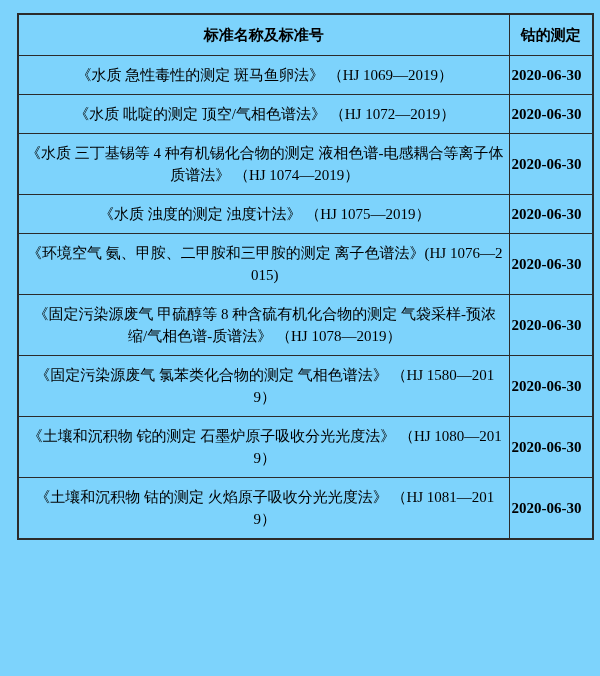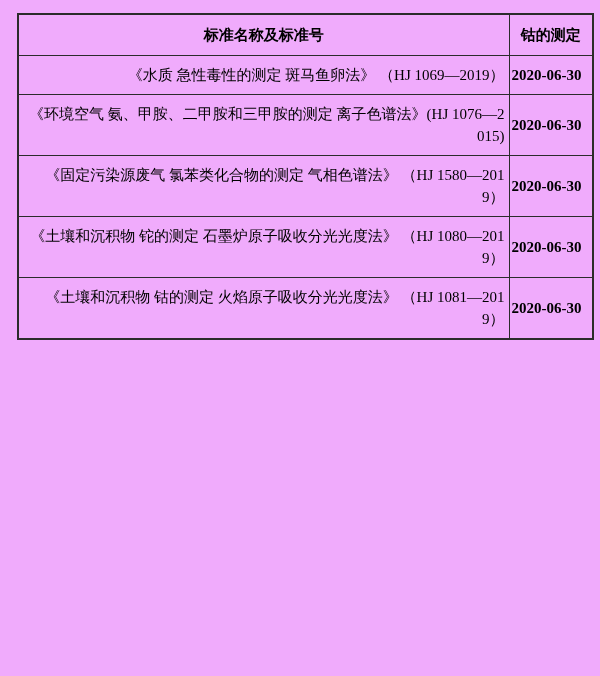--- a/index.html
+++ b/index.html
@@ -4,21 +4,21 @@
 <style>
   html, body {
     margin: 0;
     padding: 0;
     background: #ffffff;
     width: 600px;
   }
   .page {
     width: 600px;
     height: 676px;
-    background: #f0abfc;
+    background: #7dd3fc;
     box-sizing: border-box;
     font-family: "Liberation Serif", "DejaVu Serif", serif;
     color: #000000;
     overflow: hidden;
   }
   table.standards {
     border-collapse: collapse;
     table-layout: fixed;
     margin: 13px 0 0 17px;
     width: 575px;
@@ -34,21 +34,21 @@
     vertical-align: middle;
     box-sizing: border-box;
     word-break: break-all;
   }
   table.standards th {
     font-weight: bold;
     text-align: center;
     padding: 9px 4px;
   }
   td.name-cell {
-    text-align: right;
+    text-align: center;
     padding: 8px 4px 8px 6px;
   }
   td.date-cell {
     text-align: left;
     padding: 8px 2px;
     font-weight: bold;
     white-space: nowrap;
   }
 </style>
 </head>
@@ -65,21 +65,37 @@
         <th>标准名称及标准号</th>
         <th>钴的测定</th>
       </tr>
     </thead>
     <tbody>
       <tr>
         <td class="name-cell">《水质 急性毒性的测定 斑马鱼卵法》 （HJ 1069—2019）</td>
         <td class="date-cell">2020-06-30</td>
       </tr>
       <tr>
+        <td class="name-cell">《水质 吡啶的测定 顶空/气相色谱法》 （HJ 1072—2019）</td>
+        <td class="date-cell">2020-06-30</td>
+      </tr>
+      <tr>
+        <td class="name-cell">《水质 三丁基锡等 4 种有机锡化合物的测定 液相色谱-电感耦合等离子体质谱法》 （HJ 1074—2019）</td>
+        <td class="date-cell">2020-06-30</td>
+      </tr>
+      <tr>
+        <td class="name-cell">《水质 浊度的测定 浊度计法》 （HJ 1075—2019）</td>
+        <td class="date-cell">2020-06-30</td>
+      </tr>
+      <tr>
         <td class="name-cell">《环境空气 氨、甲胺、二甲胺和三甲胺的测定 离子色谱法》(HJ 1076—2015)</td>
+        <td class="date-cell">2020-06-30</td>
+      </tr>
+      <tr>
+        <td class="name-cell">《固定污染源废气 甲硫醇等 8 种含硫有机化合物的测定 气袋采样-预浓缩/气相色谱-质谱法》 （HJ 1078—2019）</td>
         <td class="date-cell">2020-06-30</td>
       </tr>
       <tr>
         <td class="name-cell">《固定污染源废气 氯苯类化合物的测定 气相色谱法》 （HJ 1580—2019）</td>
         <td class="date-cell">2020-06-30</td>
       </tr>
       <tr>
         <td class="name-cell">《土壤和沉积物 铊的测定 石墨炉原子吸收分光光度法》 （HJ 1080—2019）</td>
         <td class="date-cell">2020-06-30</td>
       </tr>

